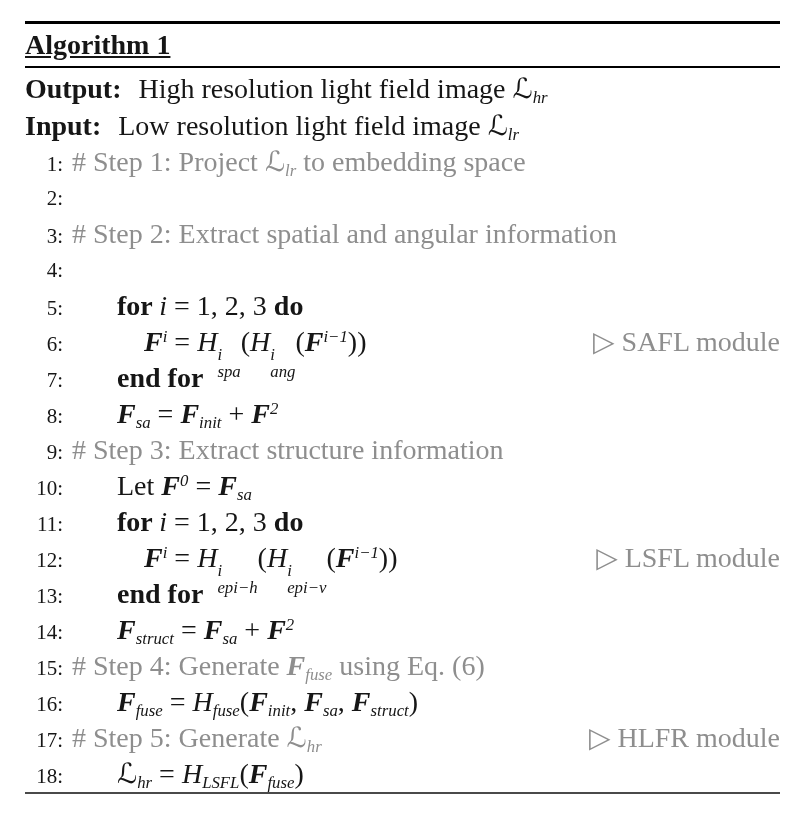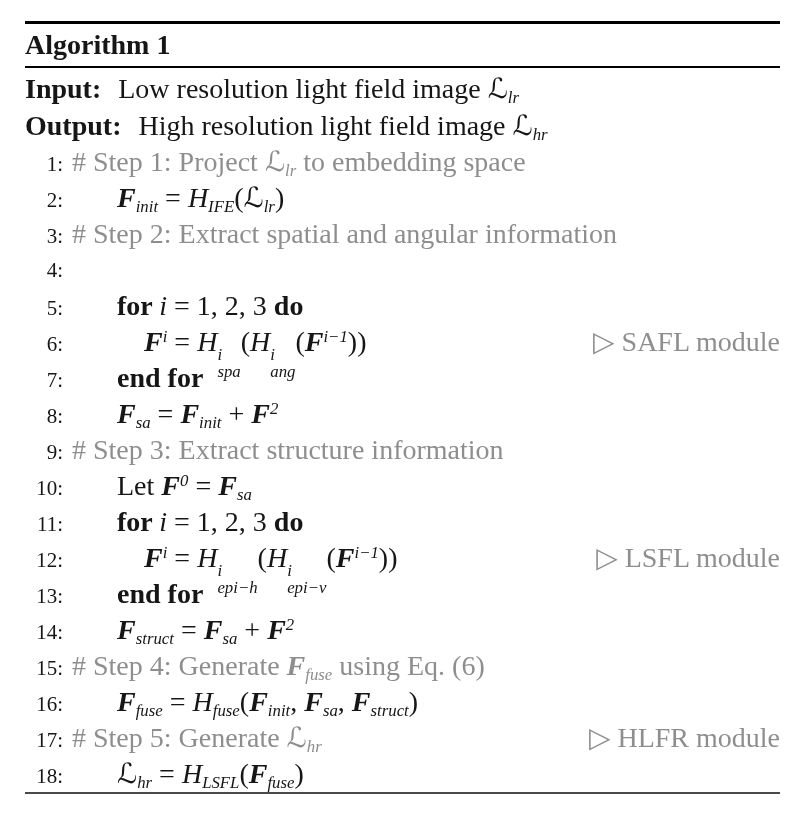--- a/index.html
+++ b/index.html
@@ -9,20 +9,21 @@
     font-family:"Liberation Serif","DejaVu Serif",serif;
     color:var(--text,#161616);
     overflow:hidden;
   }
   .paper{box-sizing:border-box;width:808px;height:829px;padding:21px 28px 0 25px;}
   .algo{border-top:3.5px solid var(--rule,#000);}
   .algo-header{
     border-bottom:2px solid var(--rule,#000);
     height:42px;display:flex;align-items:center;
     font-size:28px;
+    text-decoration:underline;
   }
   .algo-header .bf{font-weight:bold;margin-right:9px;}
   .rows{padding-top:2px;}
   .line{
     display:flex;align-items:baseline;
     line-height:36px;height:36px;
     font-size:28px;white-space:nowrap;
   }
   .io-line{height:37px;line-height:37px;}
   .num{
@@ -53,34 +54,33 @@
 </head>
 <body>
 
 <div class="paper">
   <div class="algo" id="algo" style="border-bottom: 2.5px solid rgb(74, 74, 74);">
     <div class="algo-header">
       <span class="bf">Algorithm 1</span>
     </div>
     <div class="rows" id="io-rows">
         <div class="line io-line">
-          <span class="content"><span class="bf kw">Input:</span><span class="rm"> Low resolution light field image </span><span class="cal">ℒ</span><sub class="scr">lr</sub></span>
+          <span class="content"><span class="bf kw">Output:</span><span class="rm"> High resolution light field image </span><span class="cal">ℒ</span><sub class="scr">hr</sub></span>
         </div>
         <div class="line io-line">
-          <span class="content"><span class="bf kw">Output:</span><span class="rm"> High resolution light field image </span><span class="cal">ℒ</span><sub class="scr">hr</sub></span>
+          <span class="content"><span class="bf kw">Input:</span><span class="rm"> Low resolution light field image </span><span class="cal">ℒ</span><sub class="scr">lr</sub></span>
         </div>
       </div>
     <div id="line-rows">
         <div class="line gray">
           <span class="num">1:</span>
           <span class="content"><span class="rm"># Step 1: Project </span><span class="cal">ℒ</span><sub class="scr">lr</sub><span class="rm"> to embedding space</span></span>
         </div>
         <div class="line">
           <span class="num">2:</span>
-          <span class="content ind1"><span class="bm">F</span><sub class="scr">init</sub><span class="rm"> = </span><span class="it">H</span><sub class="scr">IFE</sub><span class="rm">(</span><span class="cal">ℒ</span><sub class="scr">lr</sub><span class="rm">)</span></span>
         </div>
         <div class="line gray">
           <span class="num">3:</span>
           <span class="content"><span class="rm"># Step 2: Extract spatial and angular information</span></span>
         </div>
         <div class="line">
           <span class="num">4:</span>
         </div>
         <div class="line">
           <span class="num">5:</span>

